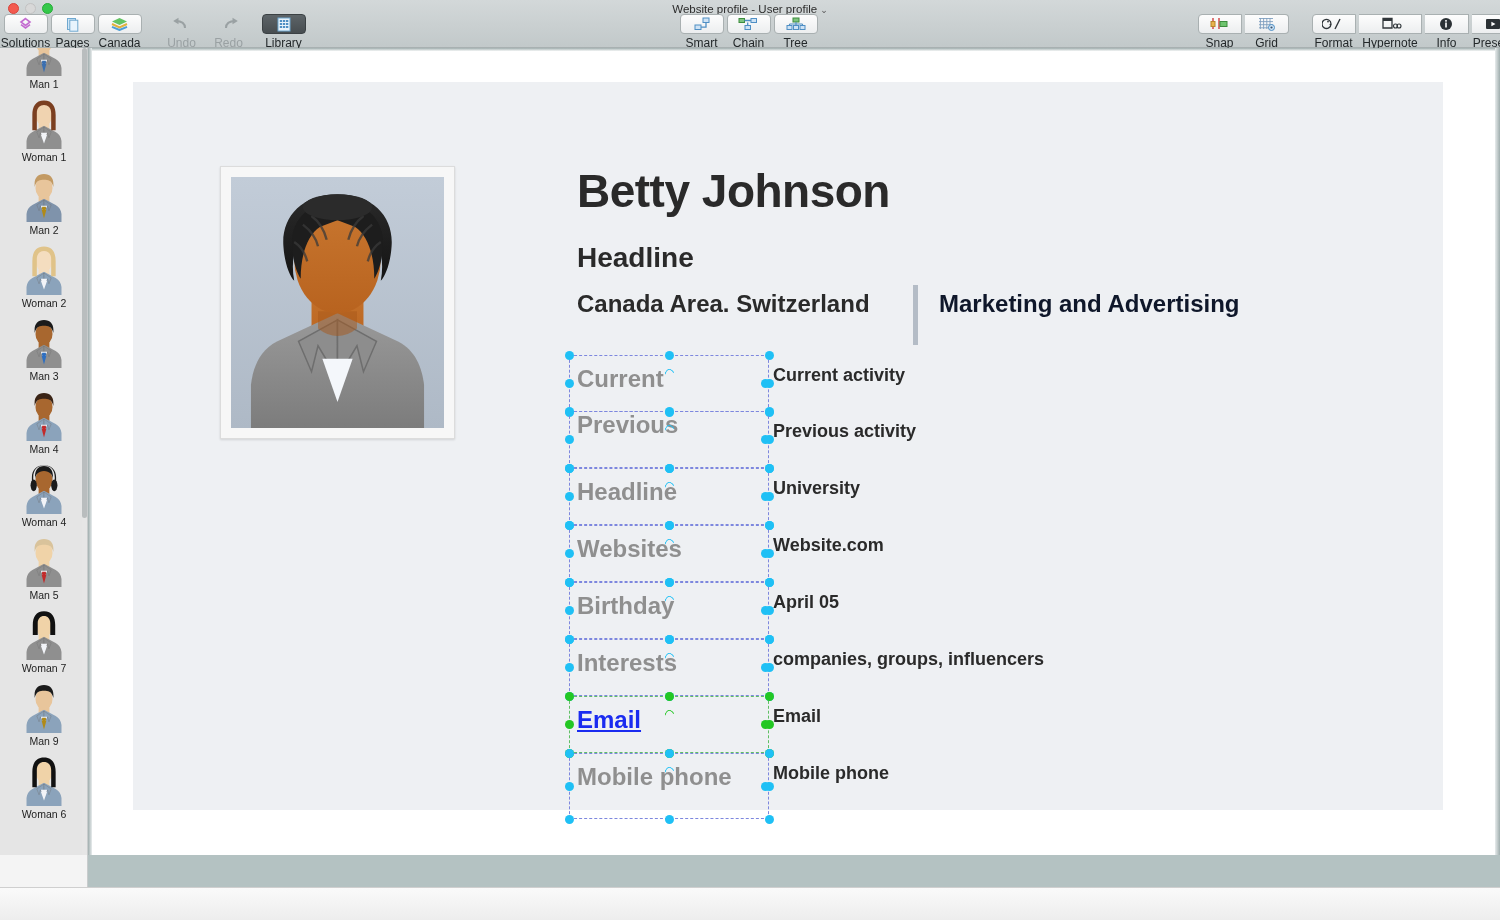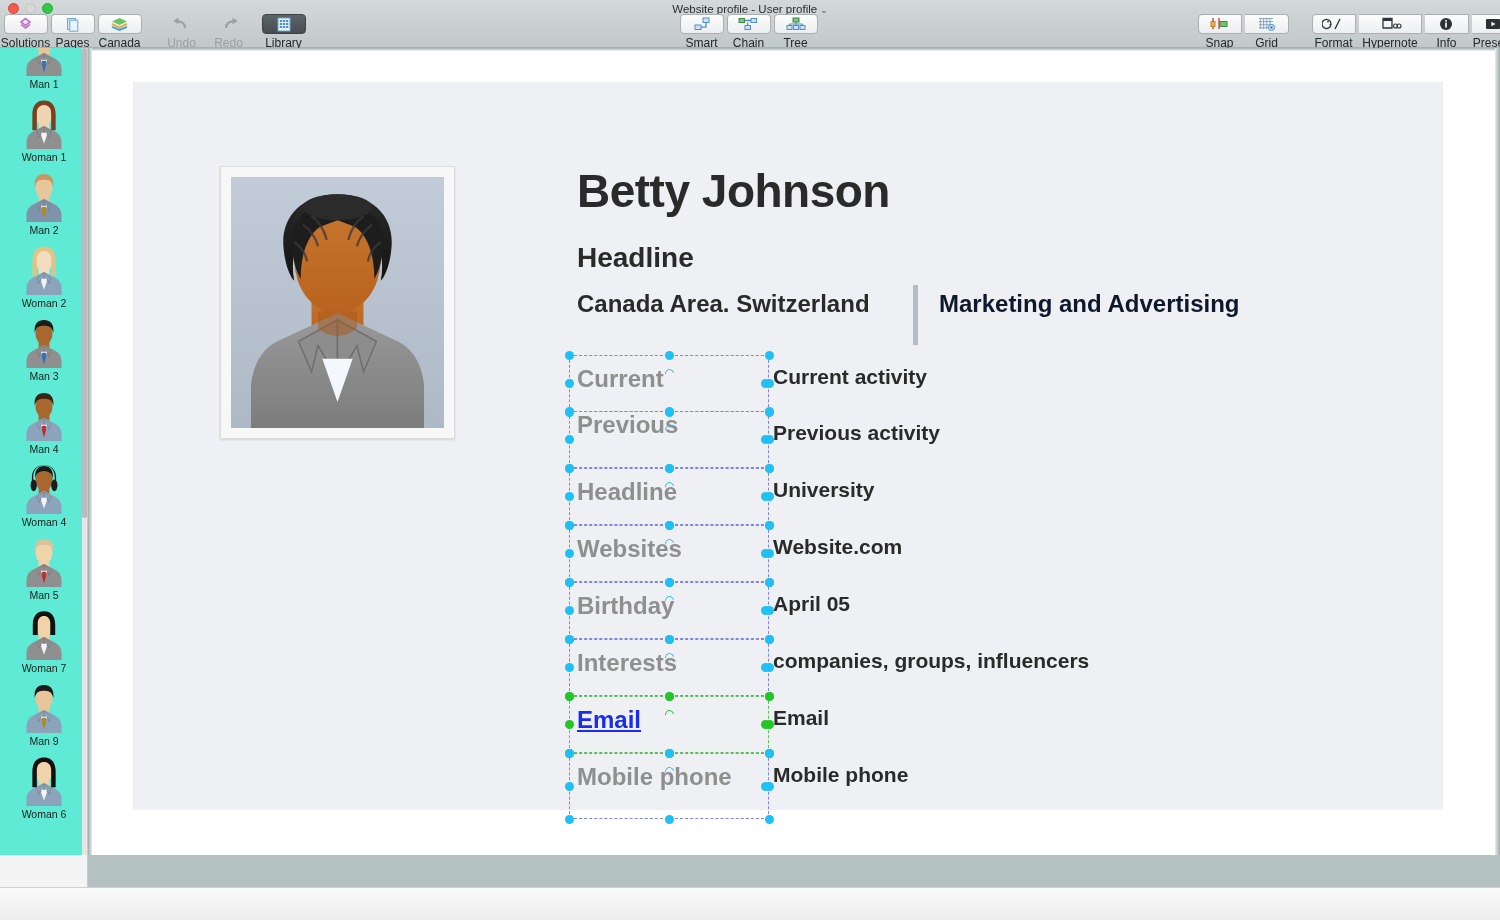--- a/index.html
+++ b/index.html
@@ -51,21 +51,21 @@
   .grp-snap  { left: 1196px; text-decoration: underline; }
   .grp-right { left: 1310px; }
   .seg { display: flex; }
   .seg .tbtn .bx { border-radius: 0; border-left-width: 0; }
   .seg .tbtn:first-child .bx { border-radius: 4px 0 0 4px; border-left-width: 1px; }
   .seg .tbtn:last-child  .bx { border-radius: 0 4px 4px 0; }
 
   
   .sidebar {
     position: absolute; left: 0; top: 48px; width: 88px; height: 839px;
-    background: #5eead4; overflow: hidden;
+    background: #e5e5e5; overflow: hidden;
     border-right: 1px solid #c9cccd;
   }
   .lib-item {
     width: 88px; height: 73px;
     display: flex; flex-direction: column; align-items: center; justify-content: flex-end;
   }
   .lib-item .thumb { width: 48px; height: 52px; position: relative; }
   .lib-item .cap { font-size: 10.5px; color: #1d1d1d; margin-top: 2px; }
   .sb-scroll {
     position: absolute; right: 0; top: 0; width: 5px; height: 839px;
@@ -127,21 +127,21 @@
 
   
   .rows { position: absolute; left: 0; top: 0; width: 1310px; height: 728px; }
   .row { position: absolute; left: 0; width: 1310px; }
   .row .lbl {
     position: absolute; left: 444px; width: 190px;
     font-size: 24px; font-weight: bold; color: #8f8f8f; line-height: 1.18;
   }
   .row .val {
     position: absolute; left: 640px; width: 620px;
-    font-size: 21px; font-weight: bold; color: #2a2a2a; line-height: 1.18;
+    font-size: 18px; font-weight: bold; color: #2a2a2a; line-height: 1.18;
   }
   .row.link .lbl { color: #1a2bf0; text-decoration: underline; }
 
   
   .selbox { position: absolute; border: 1px dashed #7d87de; }
   .selbox.active { border-color: #5fbf63; }
   .hnd {
     position: absolute; width: 9px; height: 9px; border-radius: 50%;
     background: #1fc0f5; margin-left: -4.5px; margin-top: -4.5px;
   }

